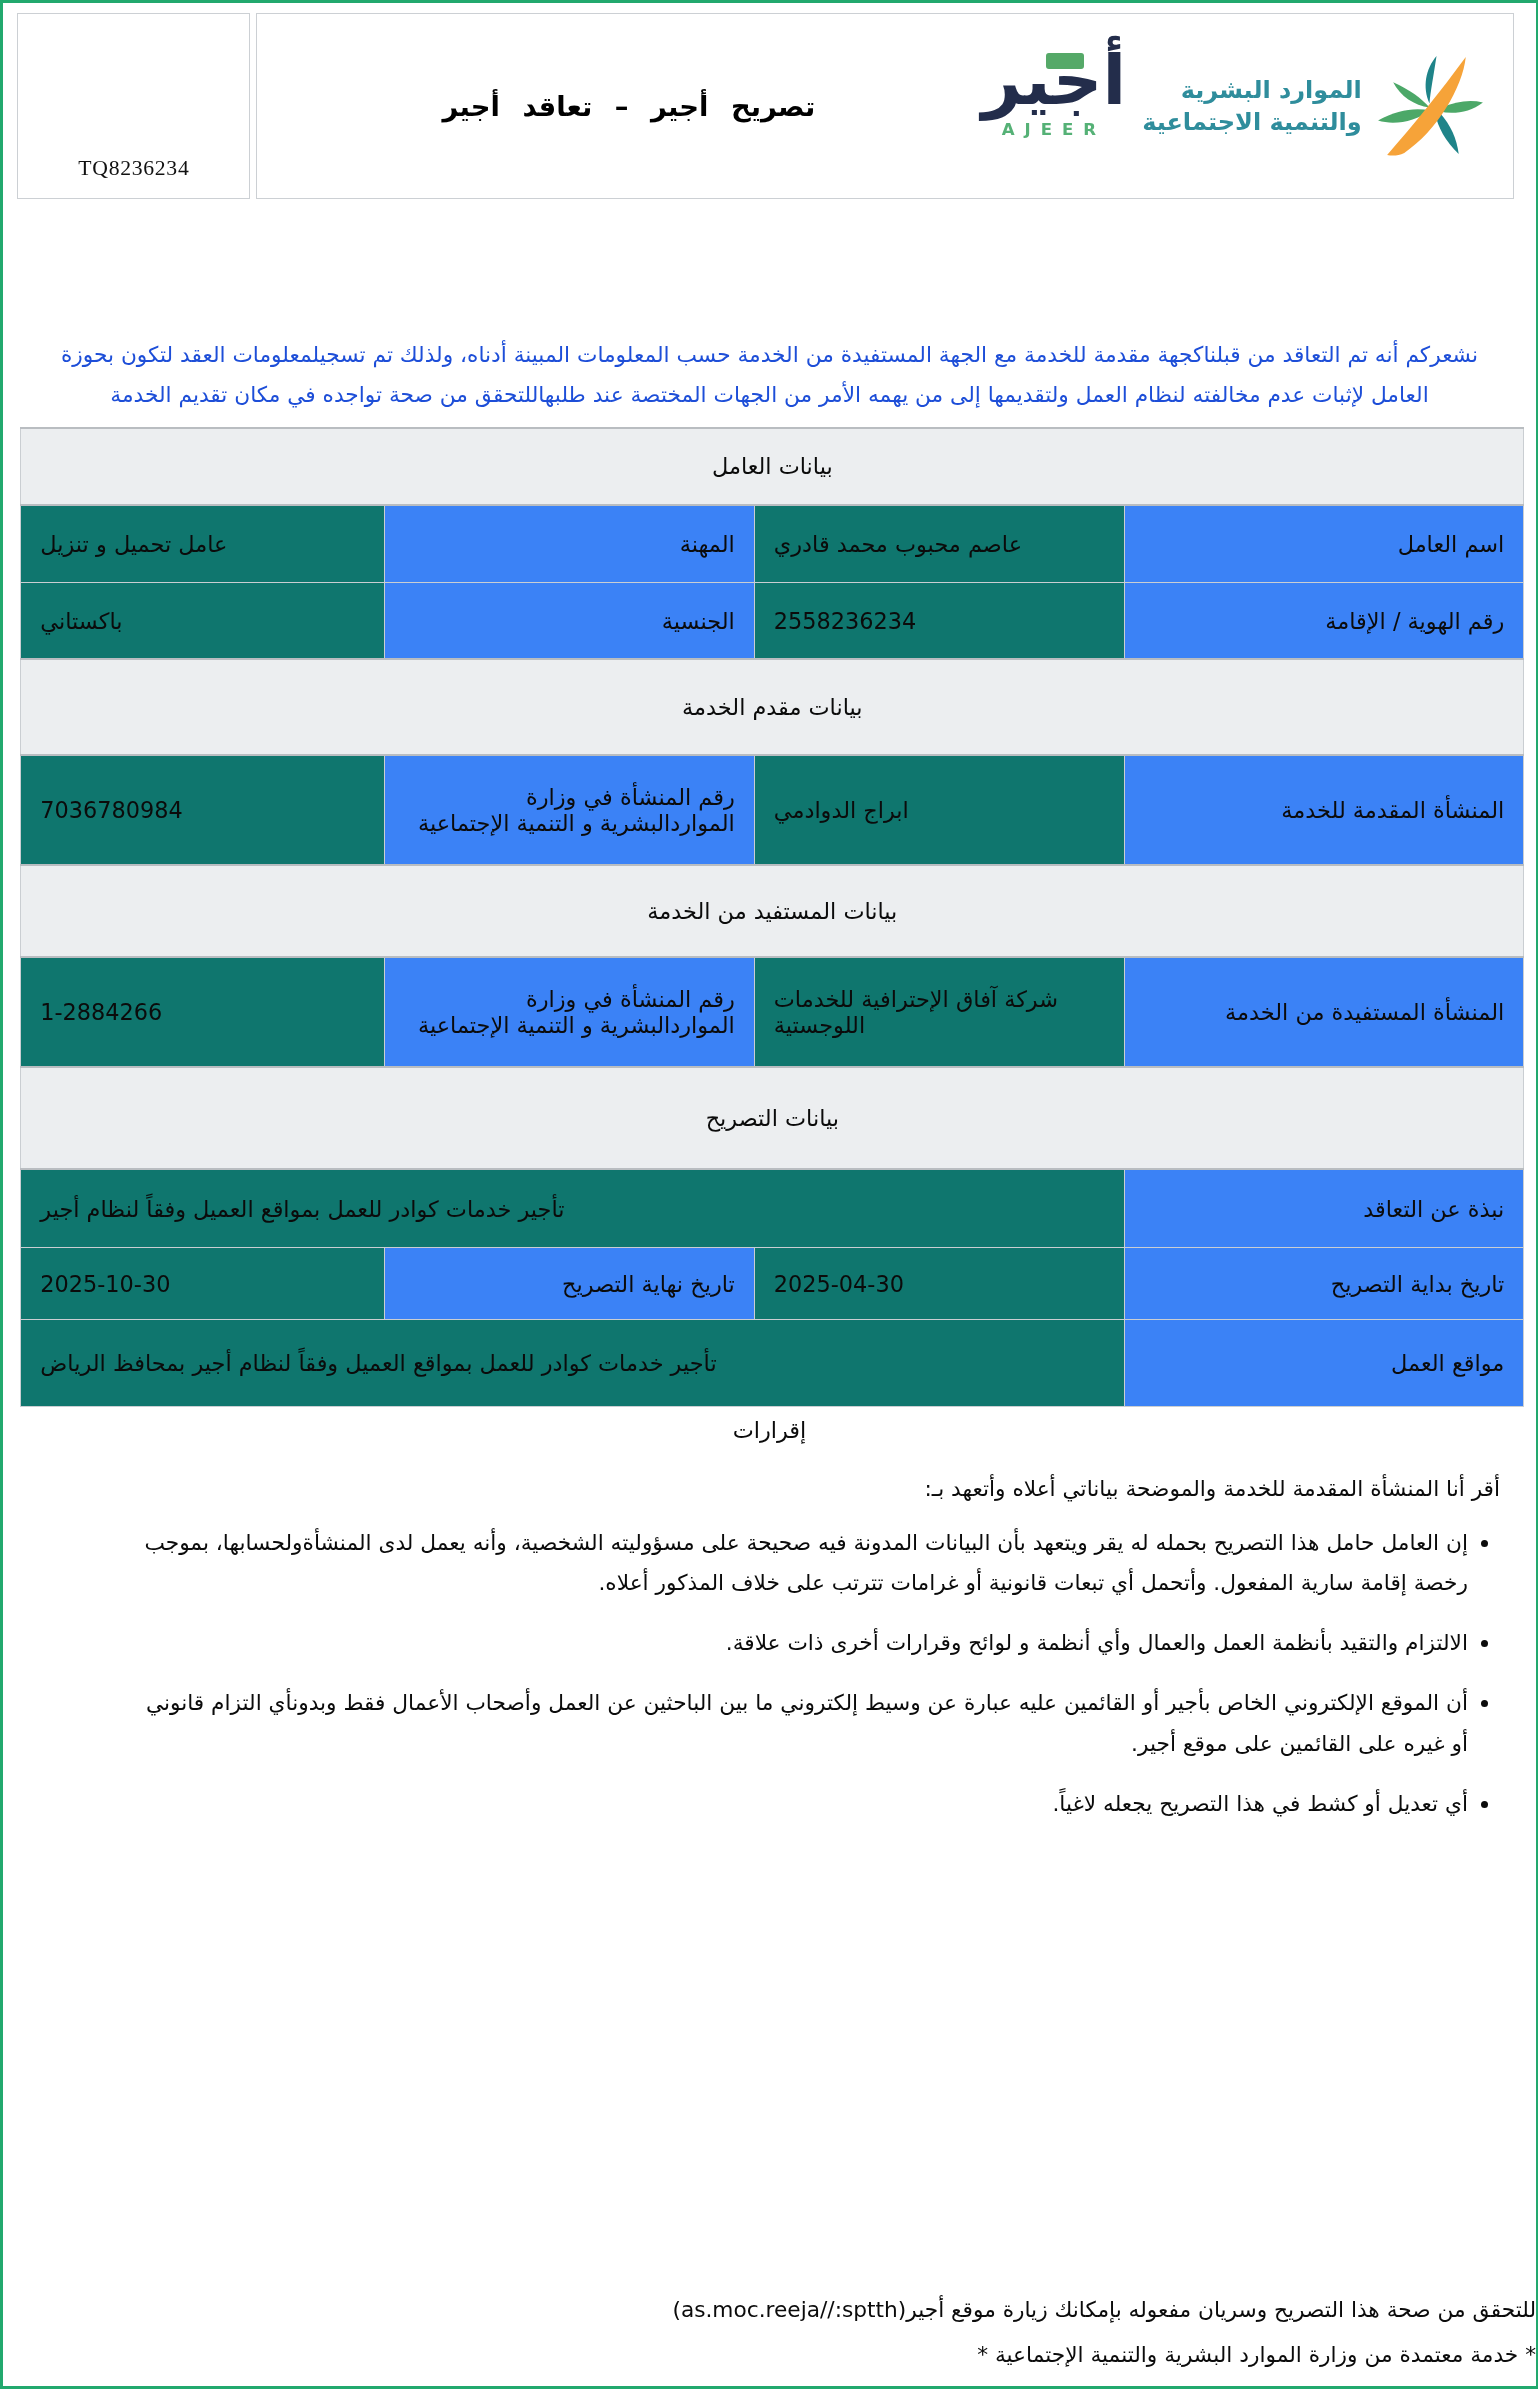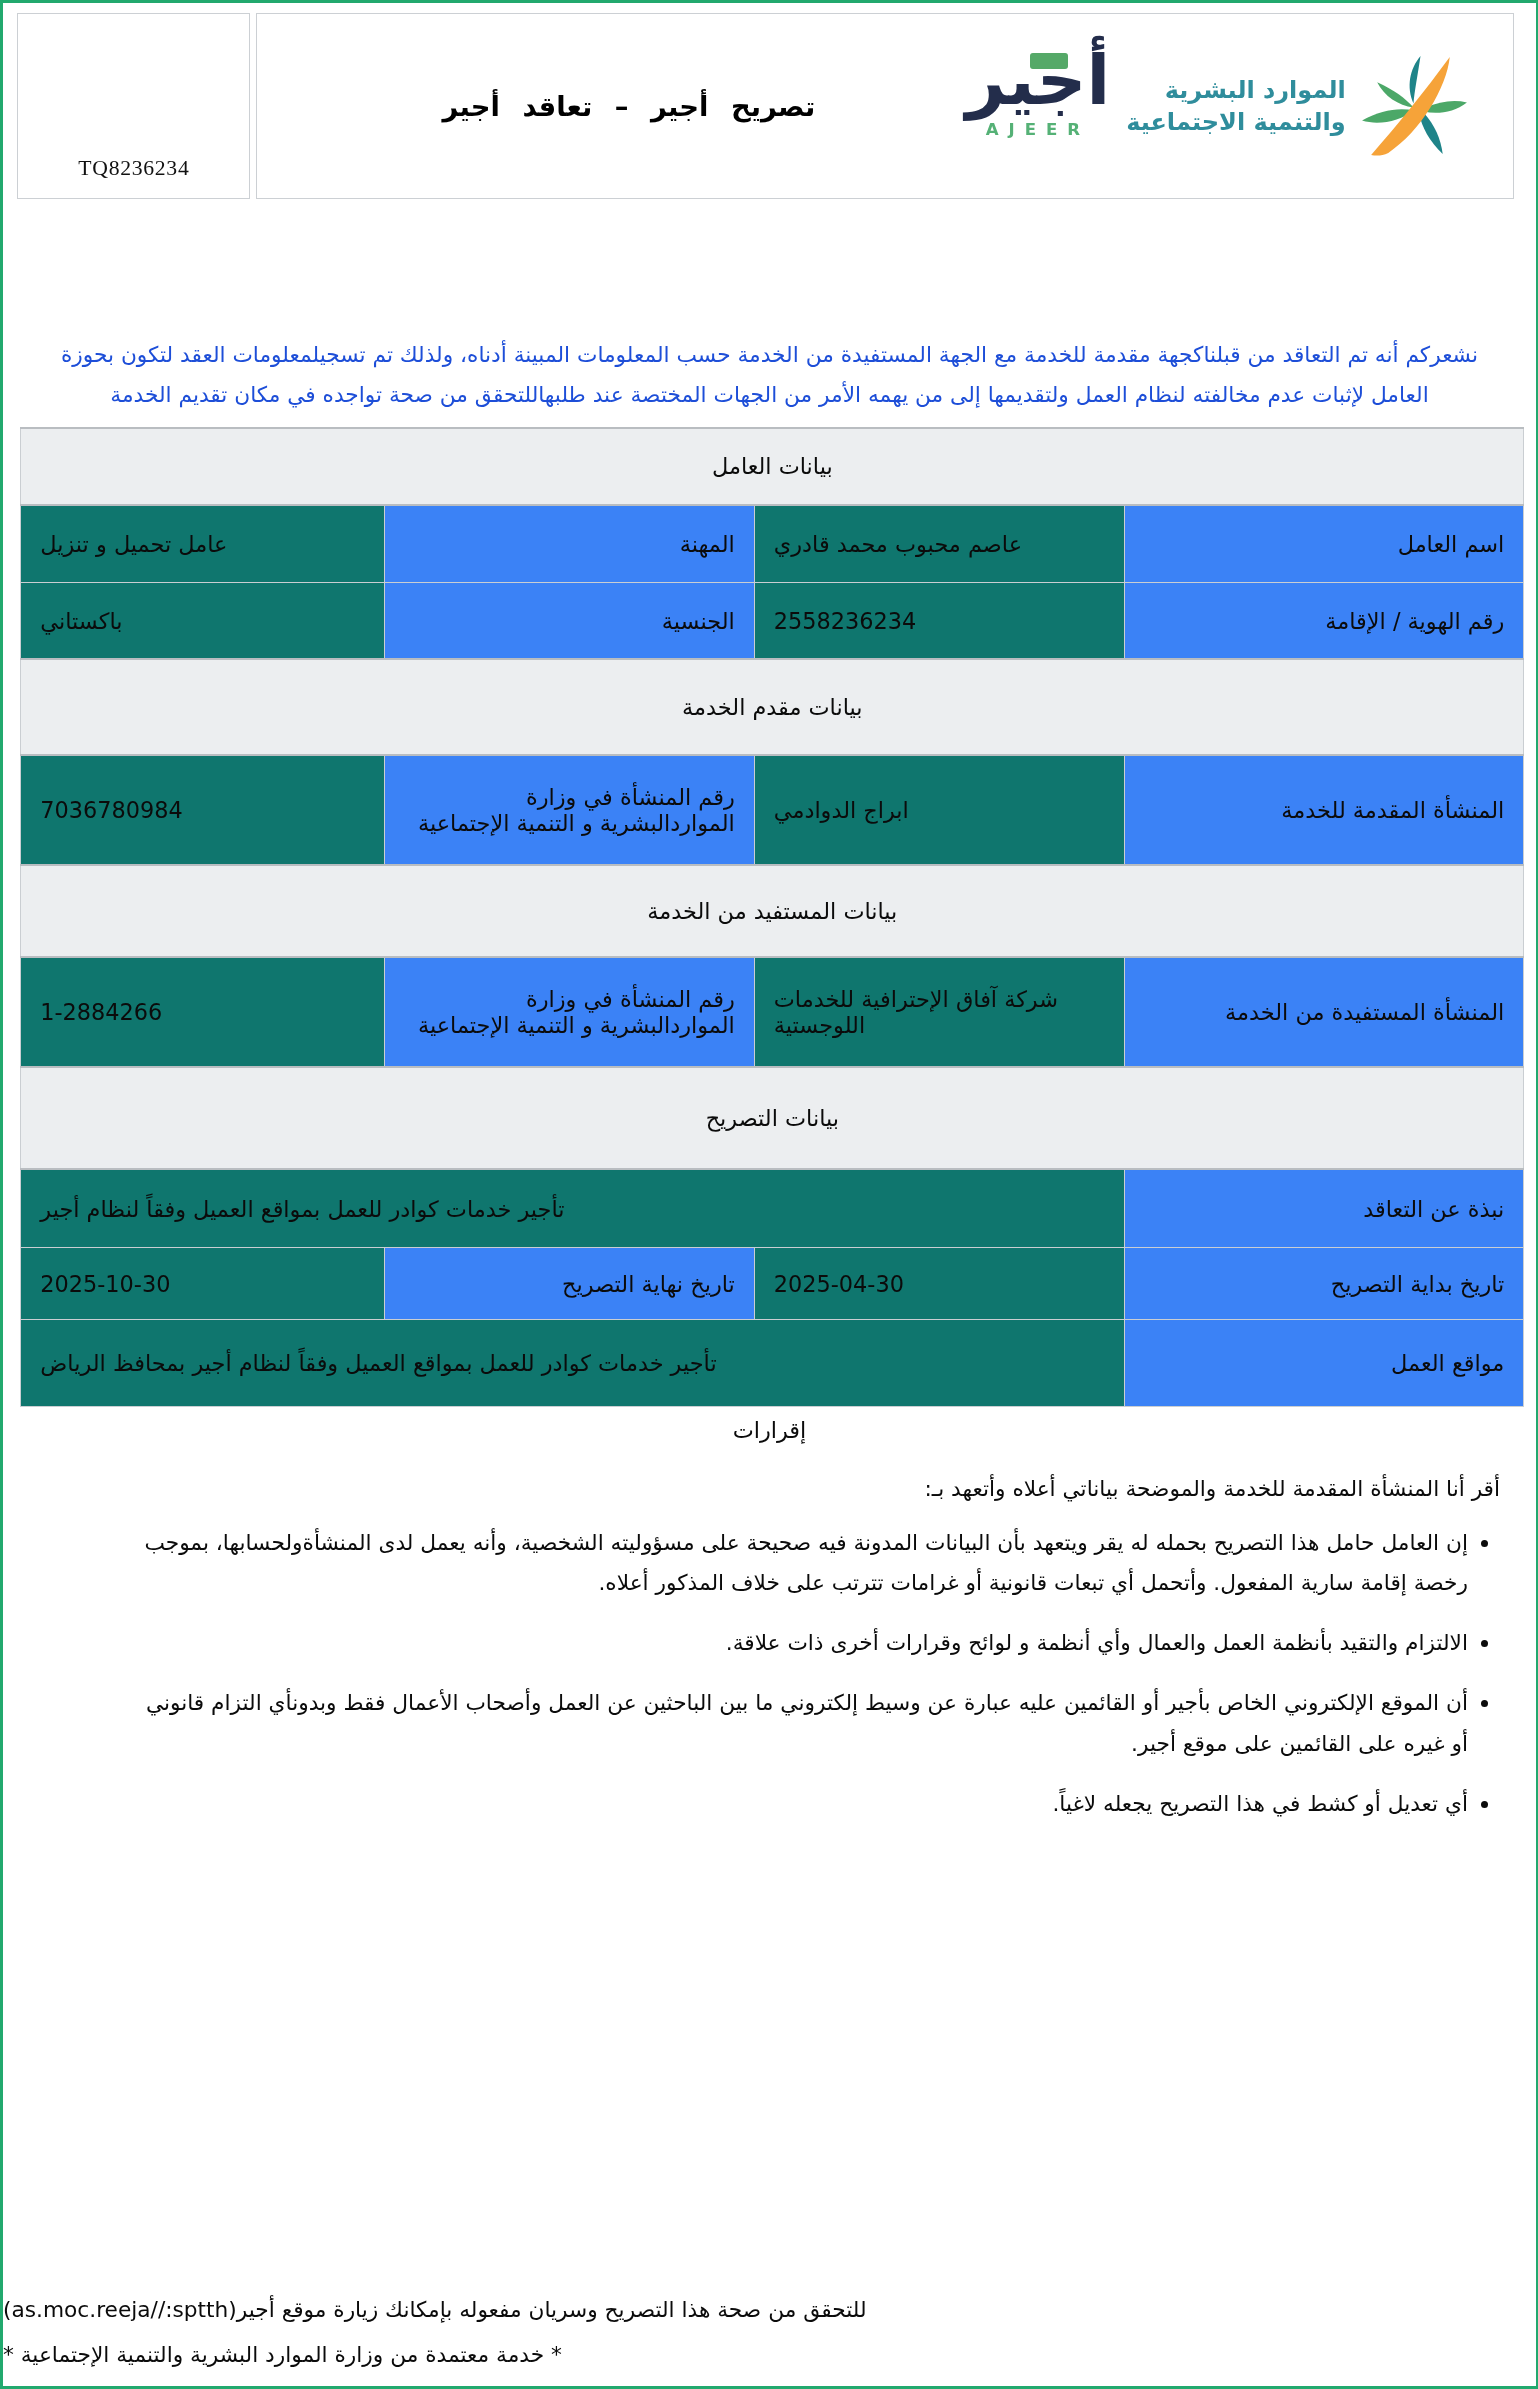--- a/index.html
+++ b/index.html
@@ -10,21 +10,21 @@
     box-sizing:border-box;
     background:#ffffff;
     border:3.6px solid #22a96e;
     overflow:hidden;
   }
   
   .hdr{display:flex;gap:5.8px;margin:10px 21.7px 0 14.4px;height:186px;}
   .hbox{border:1.4px solid #ccd0d4;background:#fff;box-sizing:border-box;}
   .hbox-left{width:233px;display:flex;align-items:flex-end;justify-content:center;padding-bottom:17px;}
   .tq{font-family:"Liberation Serif", serif;font-size:21.7px;letter-spacing:0.7px;color:#111;}
-  .hbox-right{flex:1;display:flex;align-items:center;padding:0 35px;}
+  .hbox-right{flex:1;display:flex;align-items:center;padding:0 19px;}
   .doc-title{flex:1;direction:rtl;text-align:center;font-size:27.4px;font-weight:bold;word-spacing:13px;color:#000;}
   .logos{display:flex;align-items:flex-start;gap:16px;}
   
   .ajeer{position:relative;text-align:center;}
   .ajeer-ar{font-size:69px;line-height:1.0;font-weight:bold;color:#232d4b;direction:rtl;display:block;}
   .ajeer-bar{position:absolute;top:7.2px;right:42px;width:38px;height:16px;border-radius:2.9px;background:#55a968;}
   .ajeer-en{display:block;margin-top:5.8px;font-size:16.6px;font-weight:bold;letter-spacing:10px;color:#55b176;}
   
   .ministry{display:flex;align-items:center;gap:11.6px;direction:rtl;}
   .min-text{text-align:right;font-size:24px;line-height:1.35;color:#2f8d9c;font-weight:bold;}
@@ -36,21 +36,21 @@
   table.info td{border:0.7px solid #caced2;vertical-align:middle;padding:7.2px 19px;font-size:22.4px;box-sizing:border-box;}
   tr.sec td{background:#eceef0;text-align:center;border-top:2.2px solid #b9bdc1;border-bottom:2.2px solid #b9bdc1;}
   td.lbl{background:#3b82f6;text-align:right;}
   td.val{background:#0f766e;text-align:left;}
   
   .decl-h{margin-top:10px;text-align:center;font-size:22.4px;direction:rtl;}
   .decl-intro{margin:33px 36px 0;direction:rtl;text-align:right;font-size:21.7px;}
   ul.decl{direction:rtl;margin:21.7px 36px 0;padding:0 32px 0 87px;list-style:disc;}
   ul.decl li{margin-bottom:20px;line-height:1.85;font-size:21.7px;text-align:right;}
   
-  .footer{position:absolute;left:0;right:0;bottom:19px;text-align:left;direction:rtl;font-size:21.7px;}
+  .footer{position:absolute;left:0;right:0;bottom:19px;text-align:right;direction:rtl;font-size:21.7px;}
   .footer .f1{margin-bottom:20px;}
 </style>
 </head>
 <body>
 
 <div class="page">
 
   <div class="hdr">
     <div class="hbox hbox-left">
       <span class="tq">TQ8236234</span>

